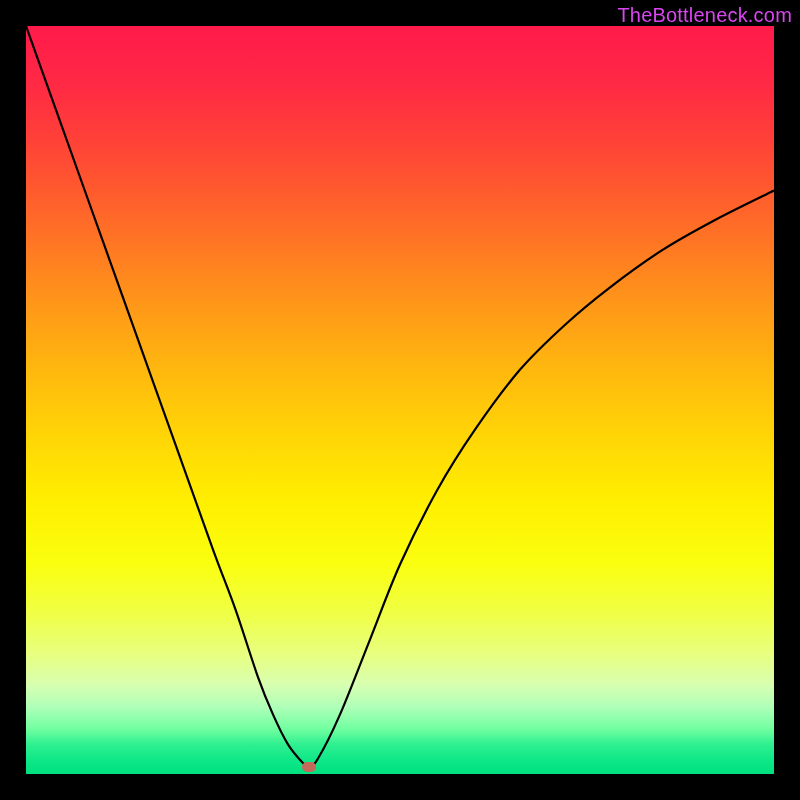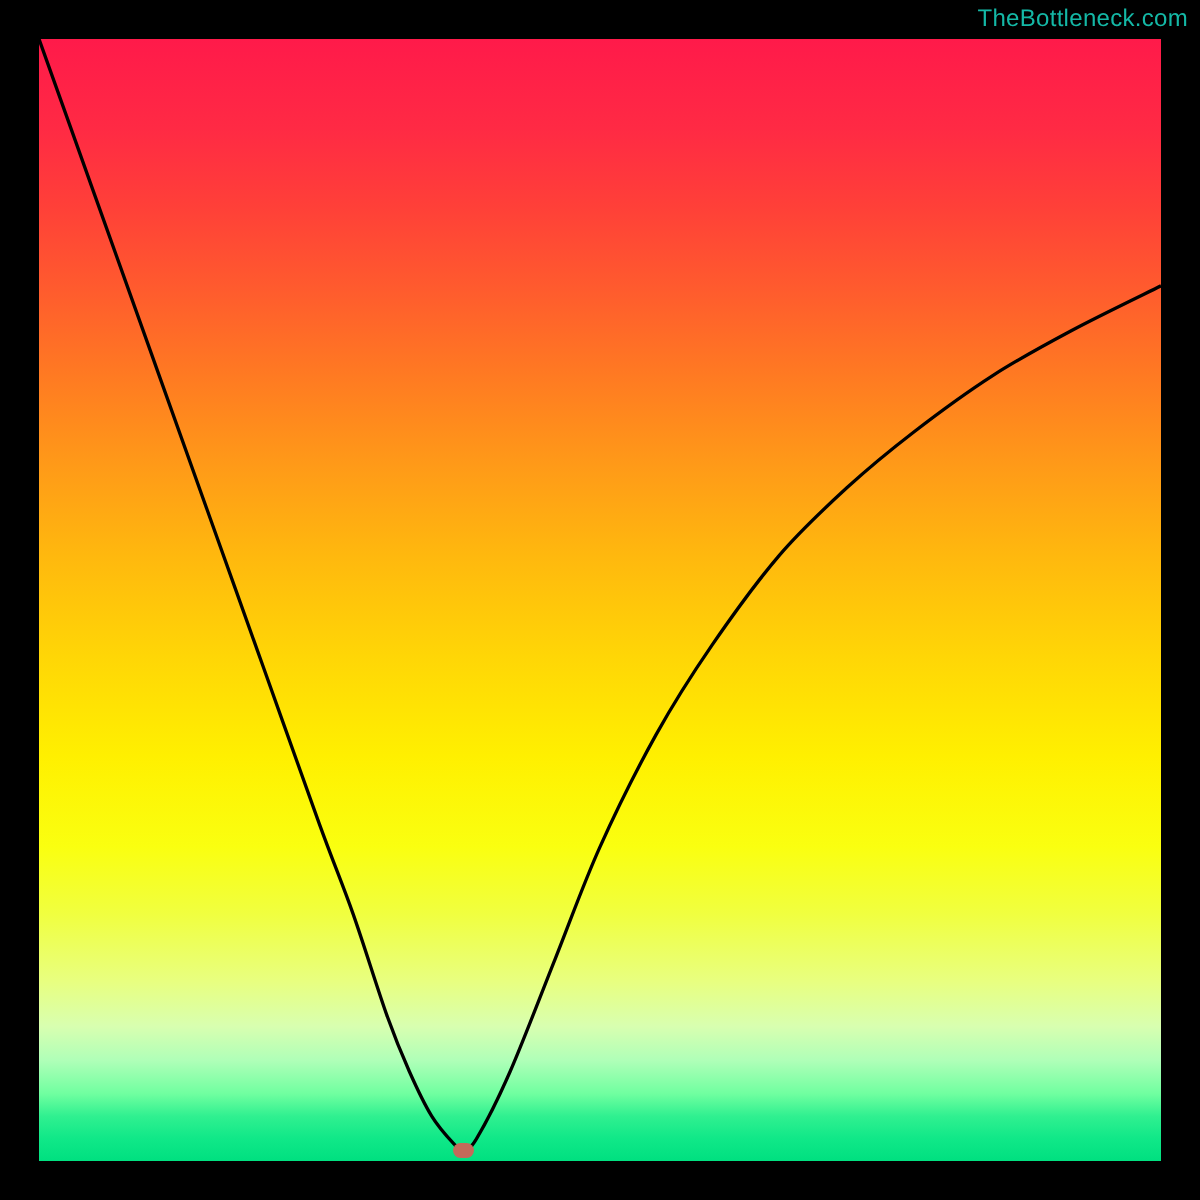--- a/index.html
+++ b/index.html
@@ -58,22 +58,22 @@
     width: 14px;
     height: 10px;
     background: #c46a5a;
     border-radius: 5px;
     transform: translate(-50%, -50%);
   }
   .watermark {
     position: absolute;
     top: 4px;
     right: 8px;
-    font-size: 16px;
-    color: #14b8a6;
+    font-size: 20px;
+    color: #d946ef;
     font-weight: 500;
     letter-spacing: 0.2px;
   }
 </style>
 </head>
 <body>
 
 <div class="plot-area">
   <div class="gradient-bg"></div>
   <svg class="curve-svg" viewBox="0 0 748 748" preserveAspectRatio="none">

